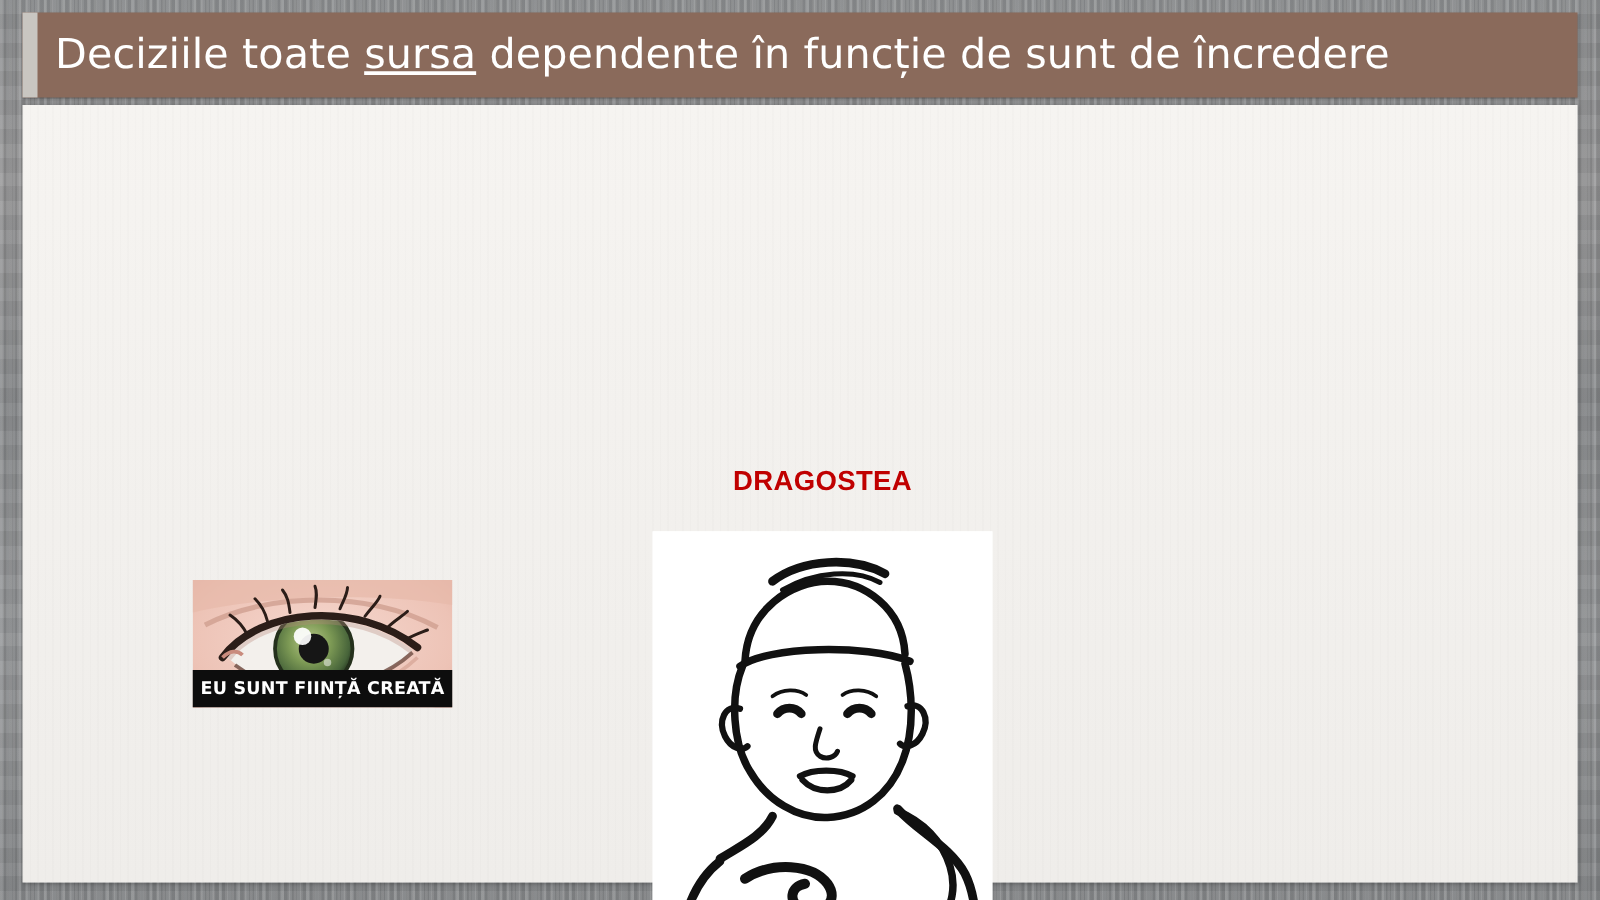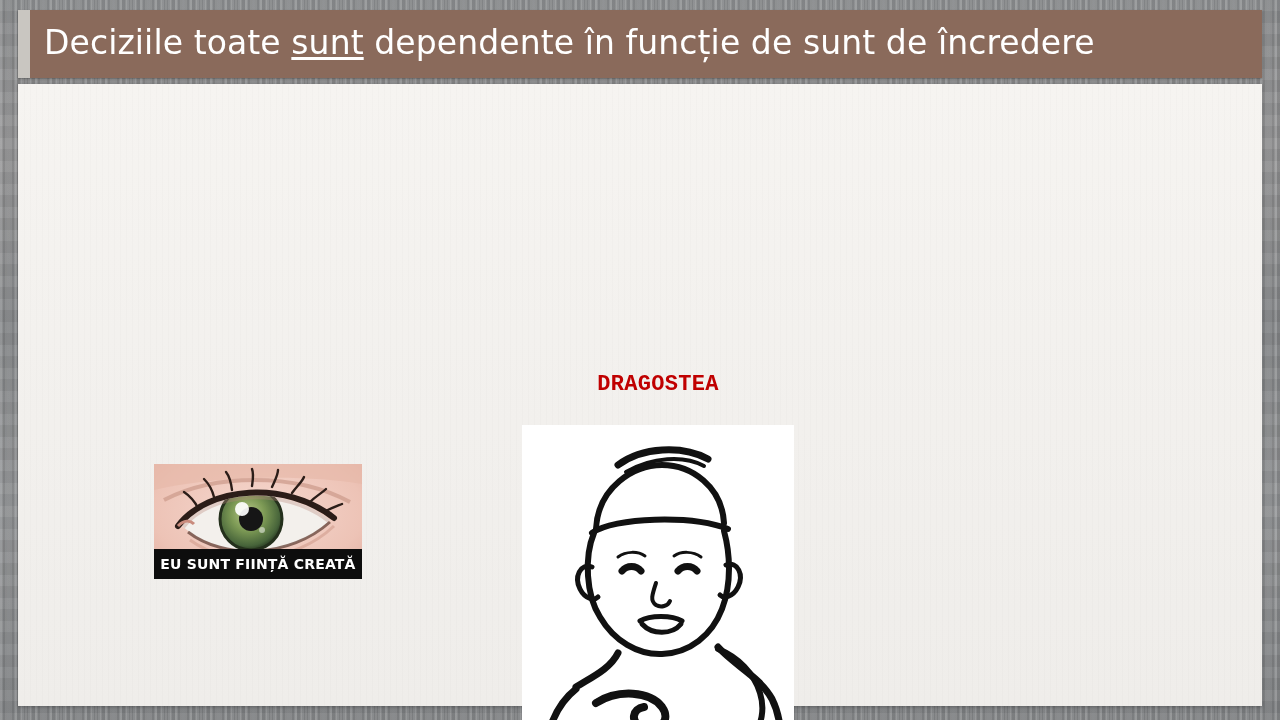--- a/index.html
+++ b/index.html
@@ -77,41 +77,41 @@
       linear-gradient(180deg, #f6f4f1 0%, #f3f1ee 40%, #efedea 100%);
     box-shadow: 0 1px 3px rgba(0,0,0,0.25);
   }
   .dragostea-label {
     position: absolute;
     left: 504px;
     top: 288px;
     width: 272px;
     text-align: center;
     color: #c00000;
-    font-family: Liberation Mono, monospace;
+    font-family: Liberation Sans, sans-serif;
     font-size: 22px;
     font-weight: 600;
     letter-spacing: 0.3px;
   }
   .baby-image {
     position: absolute;
     left: 504px;
     top: 341px;
     width: 272px;
     height: 336px;
     background: #ffffff;
   }
   .baby-image svg { display: block; }
 
   .eye-card {
     position: absolute;
     left: 136px;
     top: 380px;
     width: 208px;
-    height: 115px;
+    height: 102px;
     overflow: hidden;
   }
   .eye-photo {
     position: absolute;
     left: 0;
     top: 0;
     width: 208px;
     height: 118px;
     overflow: hidden;
   }
@@ -134,21 +134,21 @@
 </style>
 </head>
 <body>
 
 <div class="slide-root">
   <div class="frame-texture"></div>
 
   <div class="title-bar"></div>
   <div class="title-accent"></div>
   <div class="title-text">
-    <span>Deciziile toate </span><u>sunt</u><span> dependente în funcție de sunt de încredere</span>
+    <span>Deciziile toate </span><u>sursa</u><span> dependente în funcție de sunt de încredere</span>
   </div>
 
   <div class="canvas">
 
     <div class="dragostea-label">DRAGOSTEA</div>
 
     <div class="baby-image">
       <svg width="272" height="336" viewBox="0 0 272 336" xmlns="http://www.w3.org/2000/svg">
         <rect x="0" y="0" width="272" height="336" fill="#ffffff"></rect>
         <g fill="none" stroke="#111111" stroke-linecap="round" stroke-linejoin="round">

